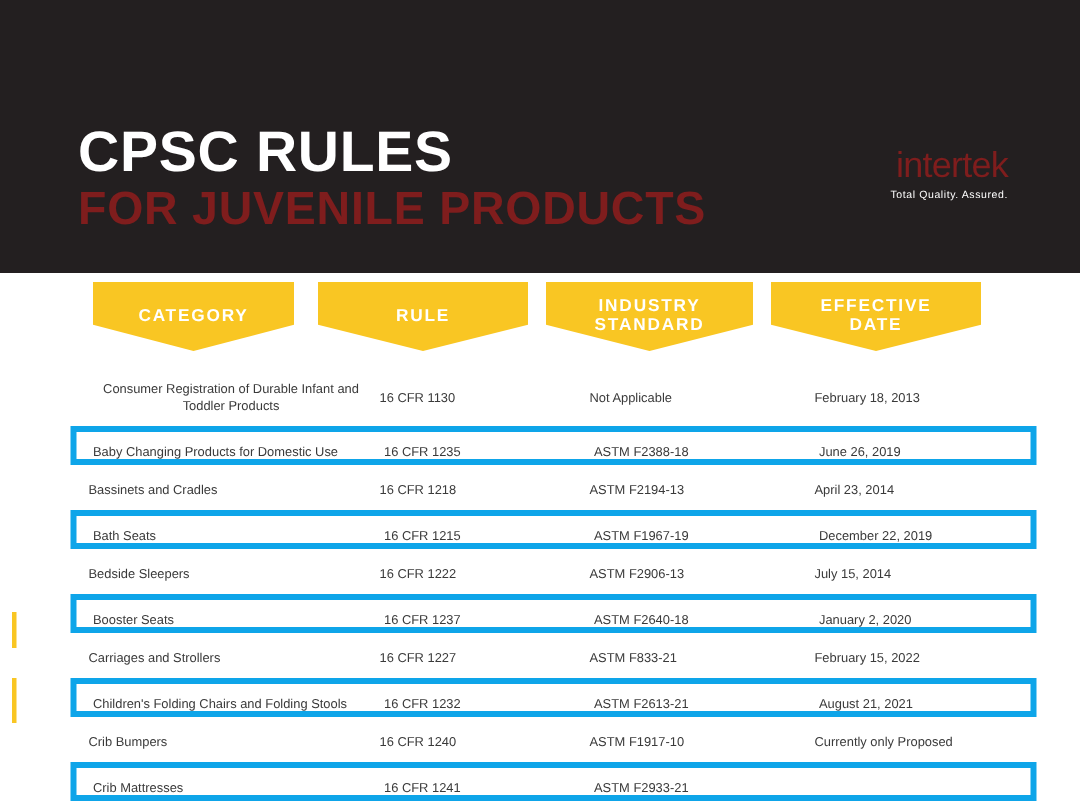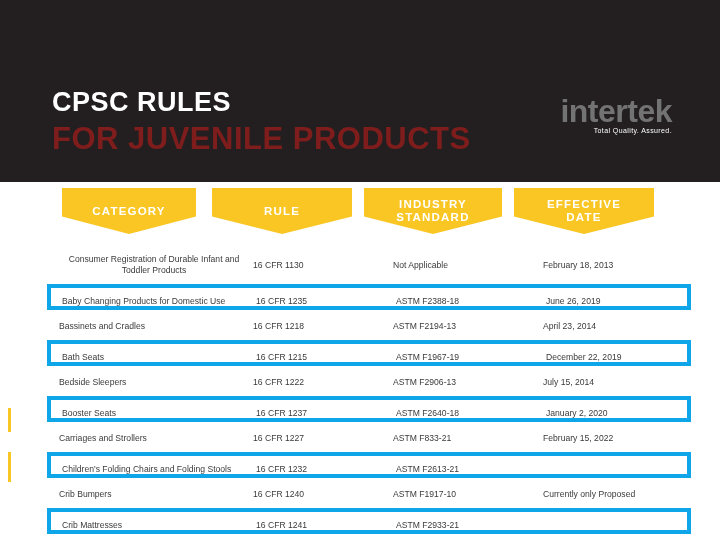--- a/index.html
+++ b/index.html
@@ -30,21 +30,21 @@
     height: 182px;
     background: #231f20;
   }
   .title-block {
     position: absolute;
     left: 52px;
     top: 85px;
     color: #ffffff;
   }
   .title-line1 {
-    font-size: 27px;
+    font-size: 38px;
     font-weight: bold;
     letter-spacing: 0.5px;
     color: #ffffff;
     line-height: 34px;
     font-family: "Liberation Sans", sans-serif;
   }
   .title-line2 {
     font-size: 31px;
     font-weight: bold;
     letter-spacing: 0.5px;
@@ -53,23 +53,23 @@
     margin-top: 2px;
     font-family: "Liberation Sans", sans-serif;
   }
   .logo-block {
     position: absolute;
     right: 48px;
     top: 98px;
     text-align: right;
   }
   .logo-name {
-    font-size: 32px;
-    font-weight: bold;
-    color: #737373;
+    font-size: 24px;
+    font-weight: normal;
+    color: #7f1d1d;
     letter-spacing: -0.5px;
     line-height: 26px;
   }
   .logo-tag {
     font-size: 7px;
     color: #ffffff;
     letter-spacing: 0.4px;
     margin-top: 3px;
   }
   
@@ -252,20 +252,21 @@
         <div class="cell c-standard">ASTM F833-21</div>
         <div class="cell c-date">February 15, 2022</div>
       </div>
     </div>
 
     <div class="row boxed">
       <div class="row-inner">
         <div class="cell c-category two-line">Children's Folding Chairs and Folding Stools</div>
         <div class="cell c-rule">16 CFR 1232</div>
         <div class="cell c-standard">ASTM F2613-21</div>
+        <div class="cell c-date">August 21, 2021</div>
       </div>
     </div>
 
     <div class="row">
       <div class="row-inner">
         <div class="cell c-category">Crib Bumpers</div>
         <div class="cell c-rule">16 CFR 1240</div>
         <div class="cell c-standard">ASTM F1917-10</div>
         <div class="cell c-date">Currently only Proposed</div>
       </div>

